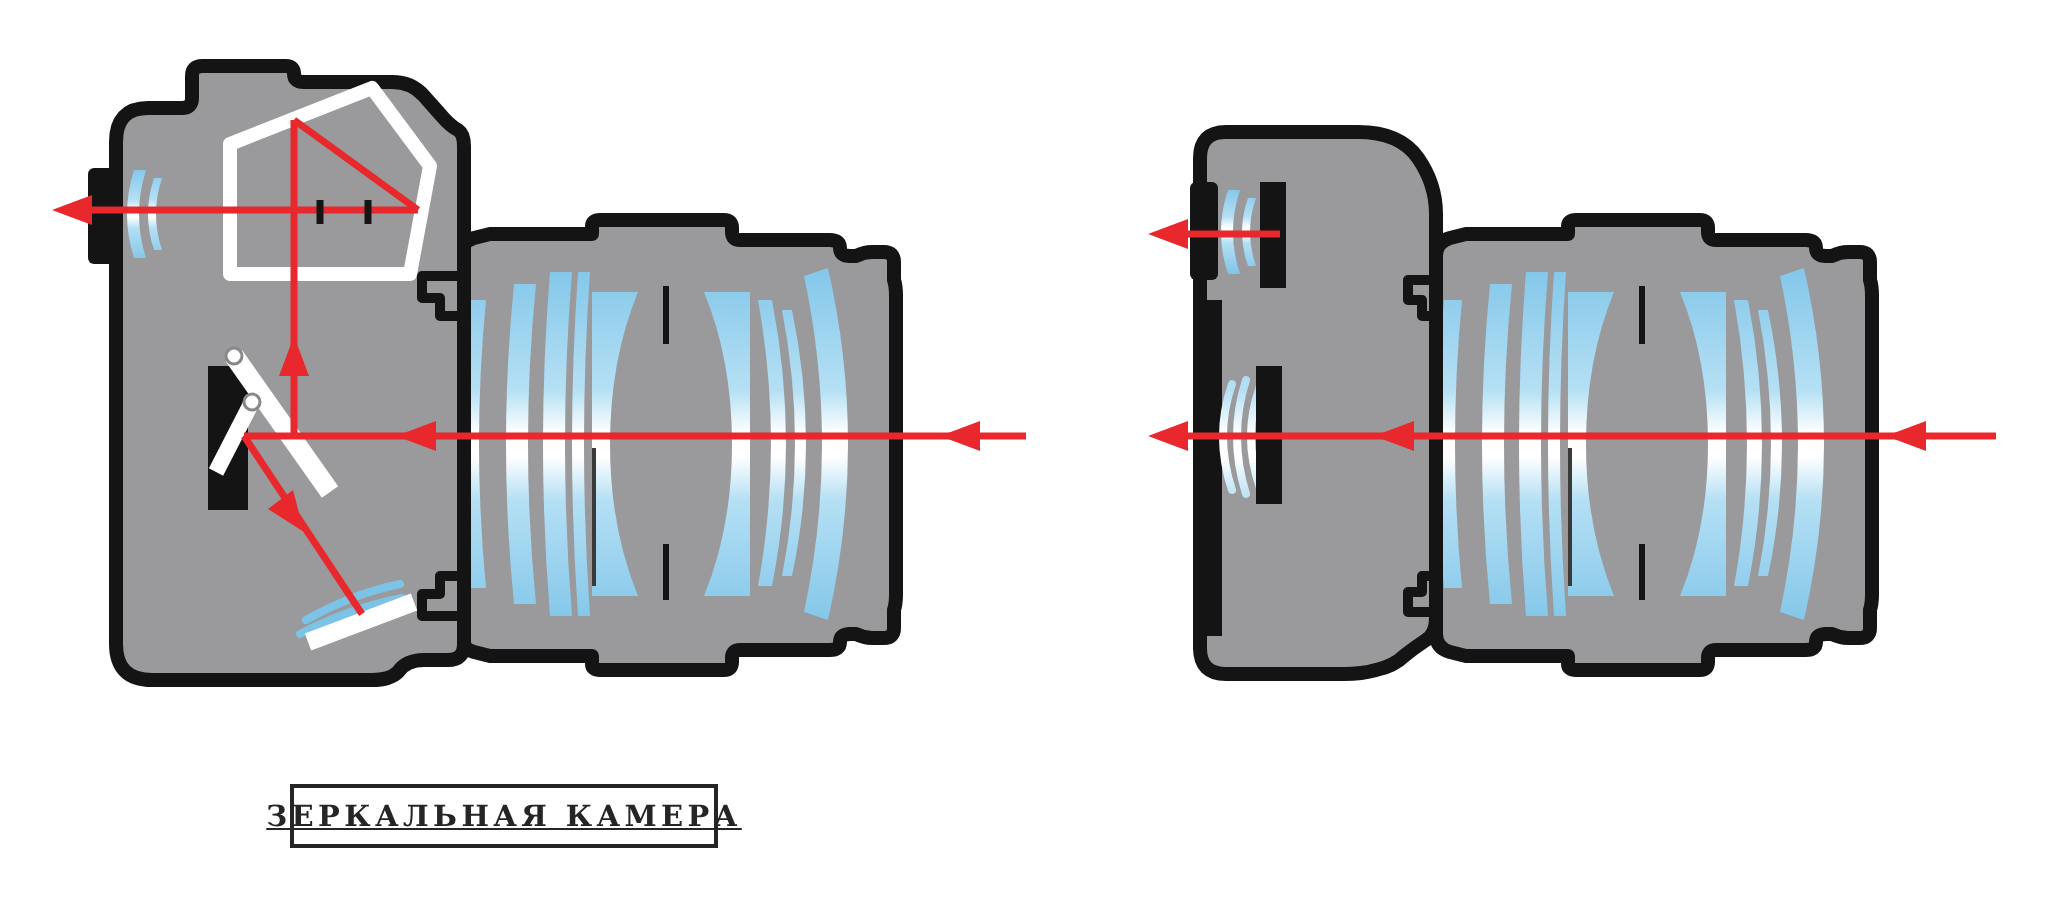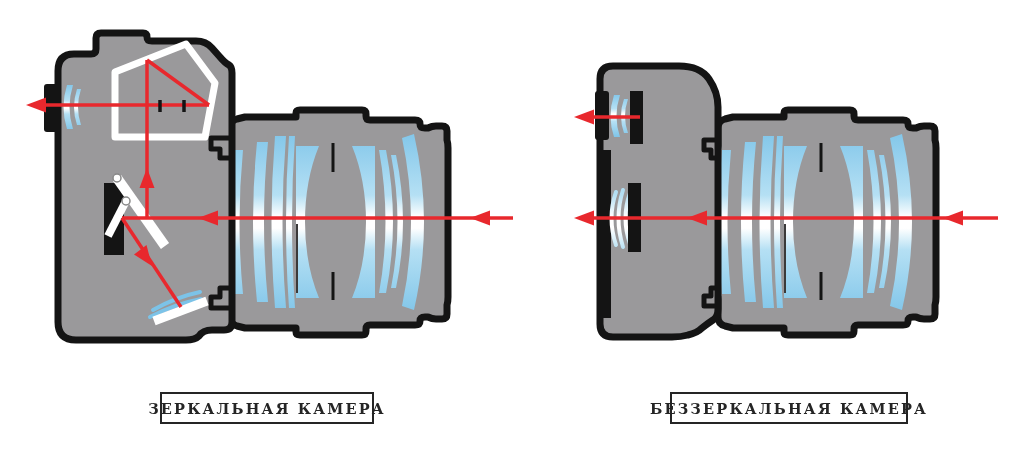--- a/index.html
+++ b/index.html
@@ -16,21 +16,21 @@
   .stage{
     position:relative;width:1024px;height:453px;background:var(--bg);
     font-family:"DejaVu Serif","Liberation Serif",serif;overflow:hidden;
   }
   .stage svg{position:absolute;left:0;top:0;}
   .caption{
     position:absolute;height:32px;display:flex;align-items:center;justify-content:center;
     border:2.5px solid var(--label-ink);background:var(--white);color:var(--label-ink);
     font-weight:700;font-size:14.5px;letter-spacing:2.2px;white-space:nowrap;
   }
-  .caption.left{left:160px;top:392px;width:214px;}
+  .caption.left{left:145px;top:392px;width:214px;text-decoration:underline;}
   .caption.right{left:670px;top:392px;width:238px;}
 </style>
 </head>
 <body>
 
 <div class="stage">
 
 <svg width="1024" height="453" viewBox="0 0 1024 453" xmlns="http://www.w3.org/2000/svg">
   <defs>
     <linearGradient id="gradLens" gradientUnits="userSpaceOnUse" x1="0" y1="125" x2="0" y2="320">
@@ -143,17 +143,14 @@
       <polygon points="687,218 707,210.5 707,225.5"></polygon>
       <polygon points="943,218 963,210.5 963,225.5"></polygon>
       <polygon points="574,117 594,109.5 594,124.5"></polygon>
     </g>
   </g>
 </svg>
 
   <div class="caption left">
     <span>ЗЕРКАЛЬНАЯ КАМЕРА</span>
   </div>
-  <div class="caption right">
-    <span>БЕЗЗЕРКАЛЬНАЯ КАМЕРА</span>
-  </div>
 
 </div>
 
 </body></html>

